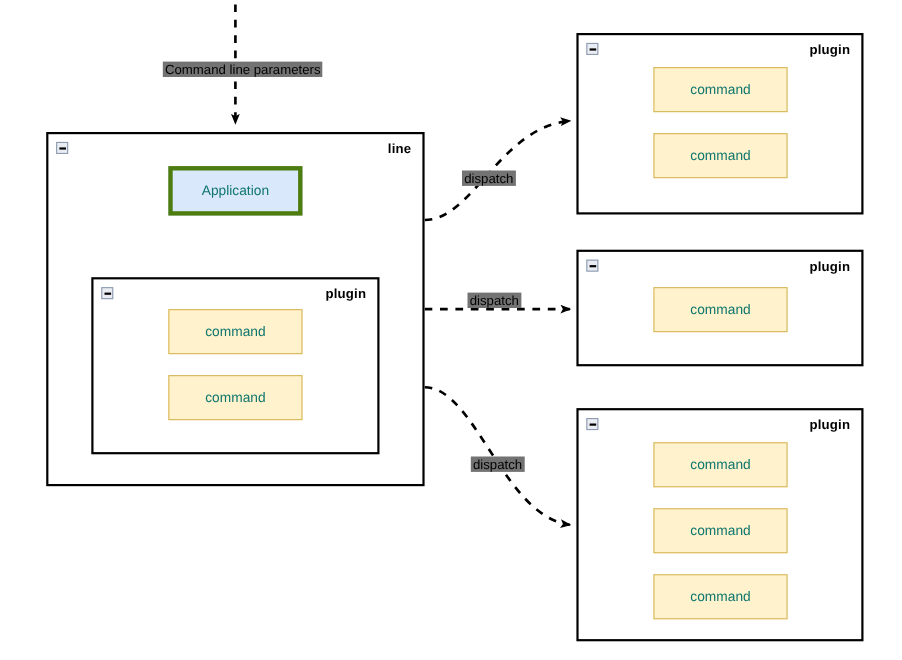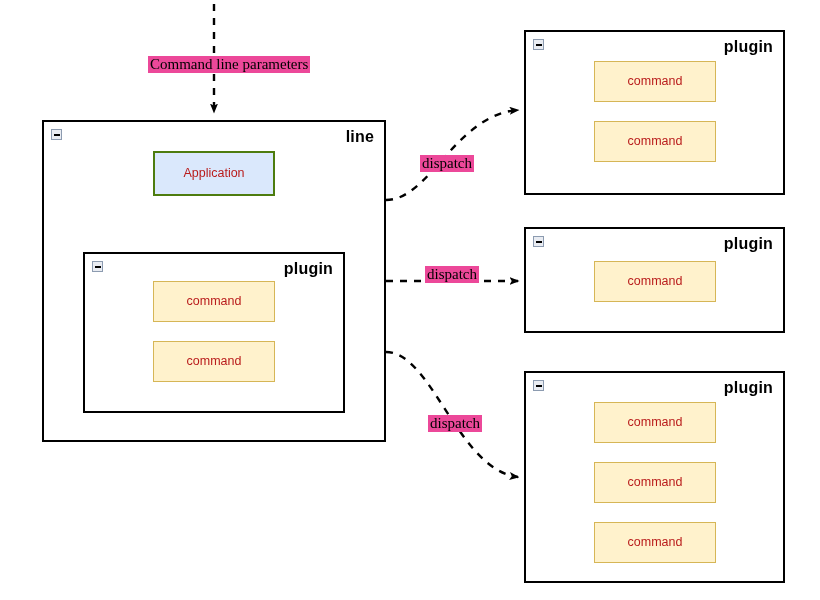--- a/index.html
+++ b/index.html
@@ -19,21 +19,21 @@
   .container-box {
     position: absolute;
     box-sizing: border-box;
     border: 2px solid #000000;
     background: #ffffff;
   }
   .container-label {
     position: absolute;
     top: 6px;
     right: 10px;
-    font-size: 16px;
+    font-size: 12px;
     font-weight: bold;
     color: #000000;
     letter-spacing: 0.2px;
     white-space: nowrap;
   }
   
   .collapse-icon {
     position: absolute;
     top: 7px;
     left: 7px;
@@ -54,41 +54,40 @@
     background: #000000;
   }
   
   .node {
     position: absolute;
     box-sizing: border-box;
     display: flex;
     align-items: center;
     justify-content: center;
     font-size: 12.5px;
-    color: #b91c1c;
+    color: #0f766e;
     text-align: center;
     line-height: 1.1;
   }
   .node-application {
     background: #dae8fc;
-    border: 2px solid #4d7c0f;
+    border: 4px solid #4d7c0f;
   }
   .node-command {
     background: #fff2cc;
     border: 1px solid #d6b656;
   }
   
   .edge-label {
     position: absolute;
-    font-size: 15px;
+    font-size: 12px;
     color: #000000;
-    background: #ec4899;
+    background: #737373;
     padding: 0 2px;
     white-space: nowrap;
-    font-family: Liberation Serif, serif;
   }
   
   #edges {
     position: absolute;
     left: 0;
     top: 0;
     width: 820px;
     height: 600px;
     pointer-events: none;
   }

